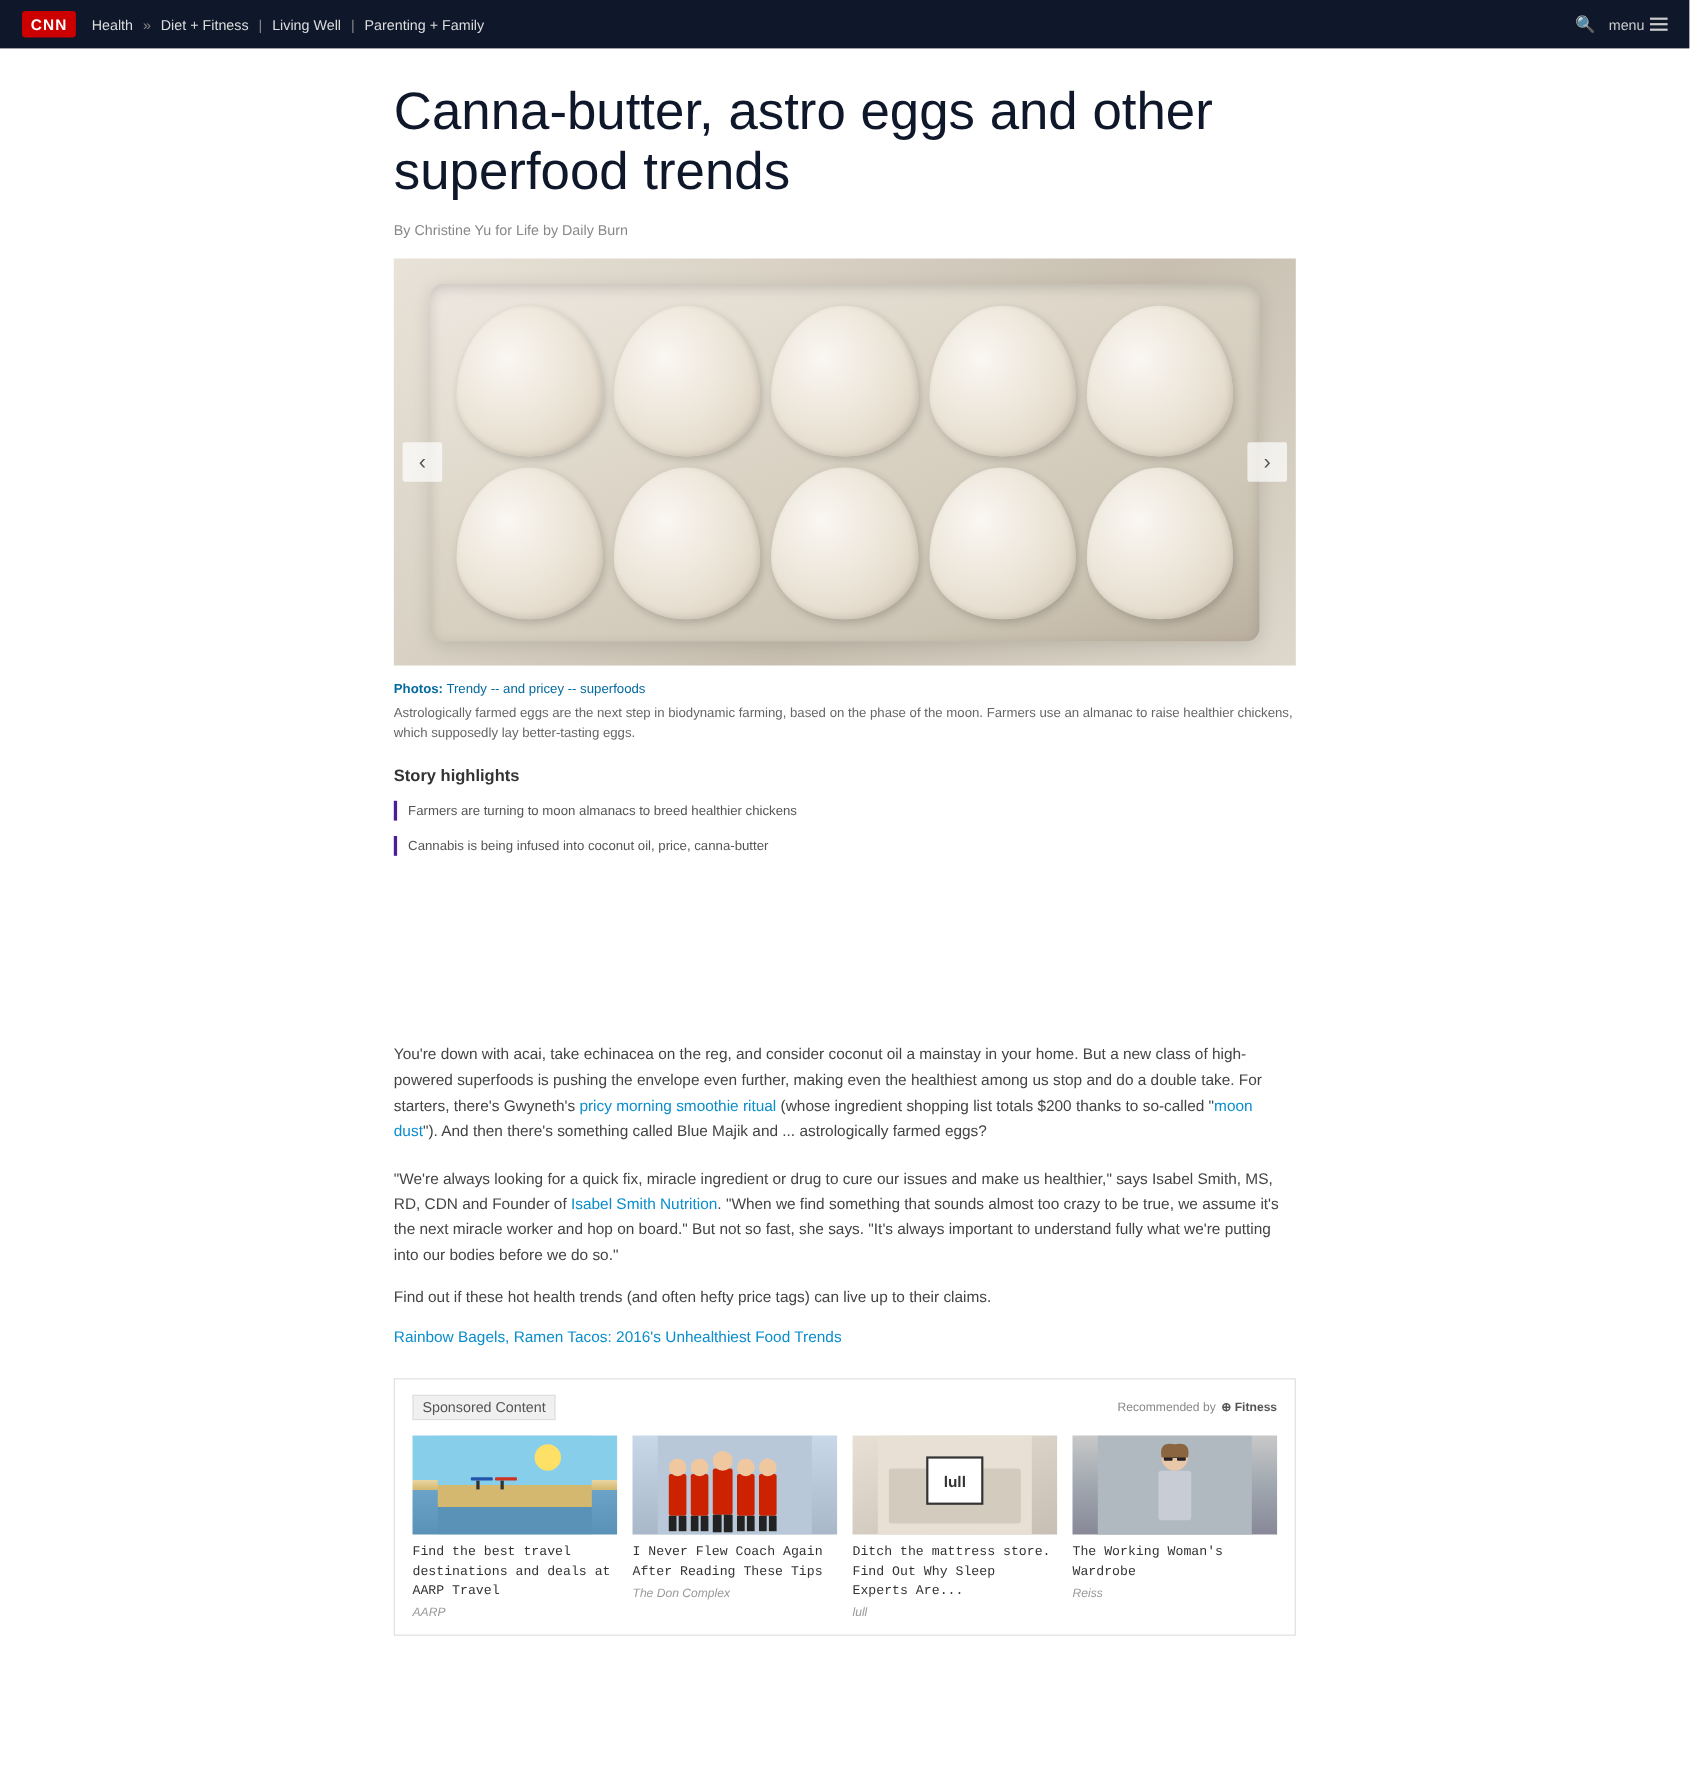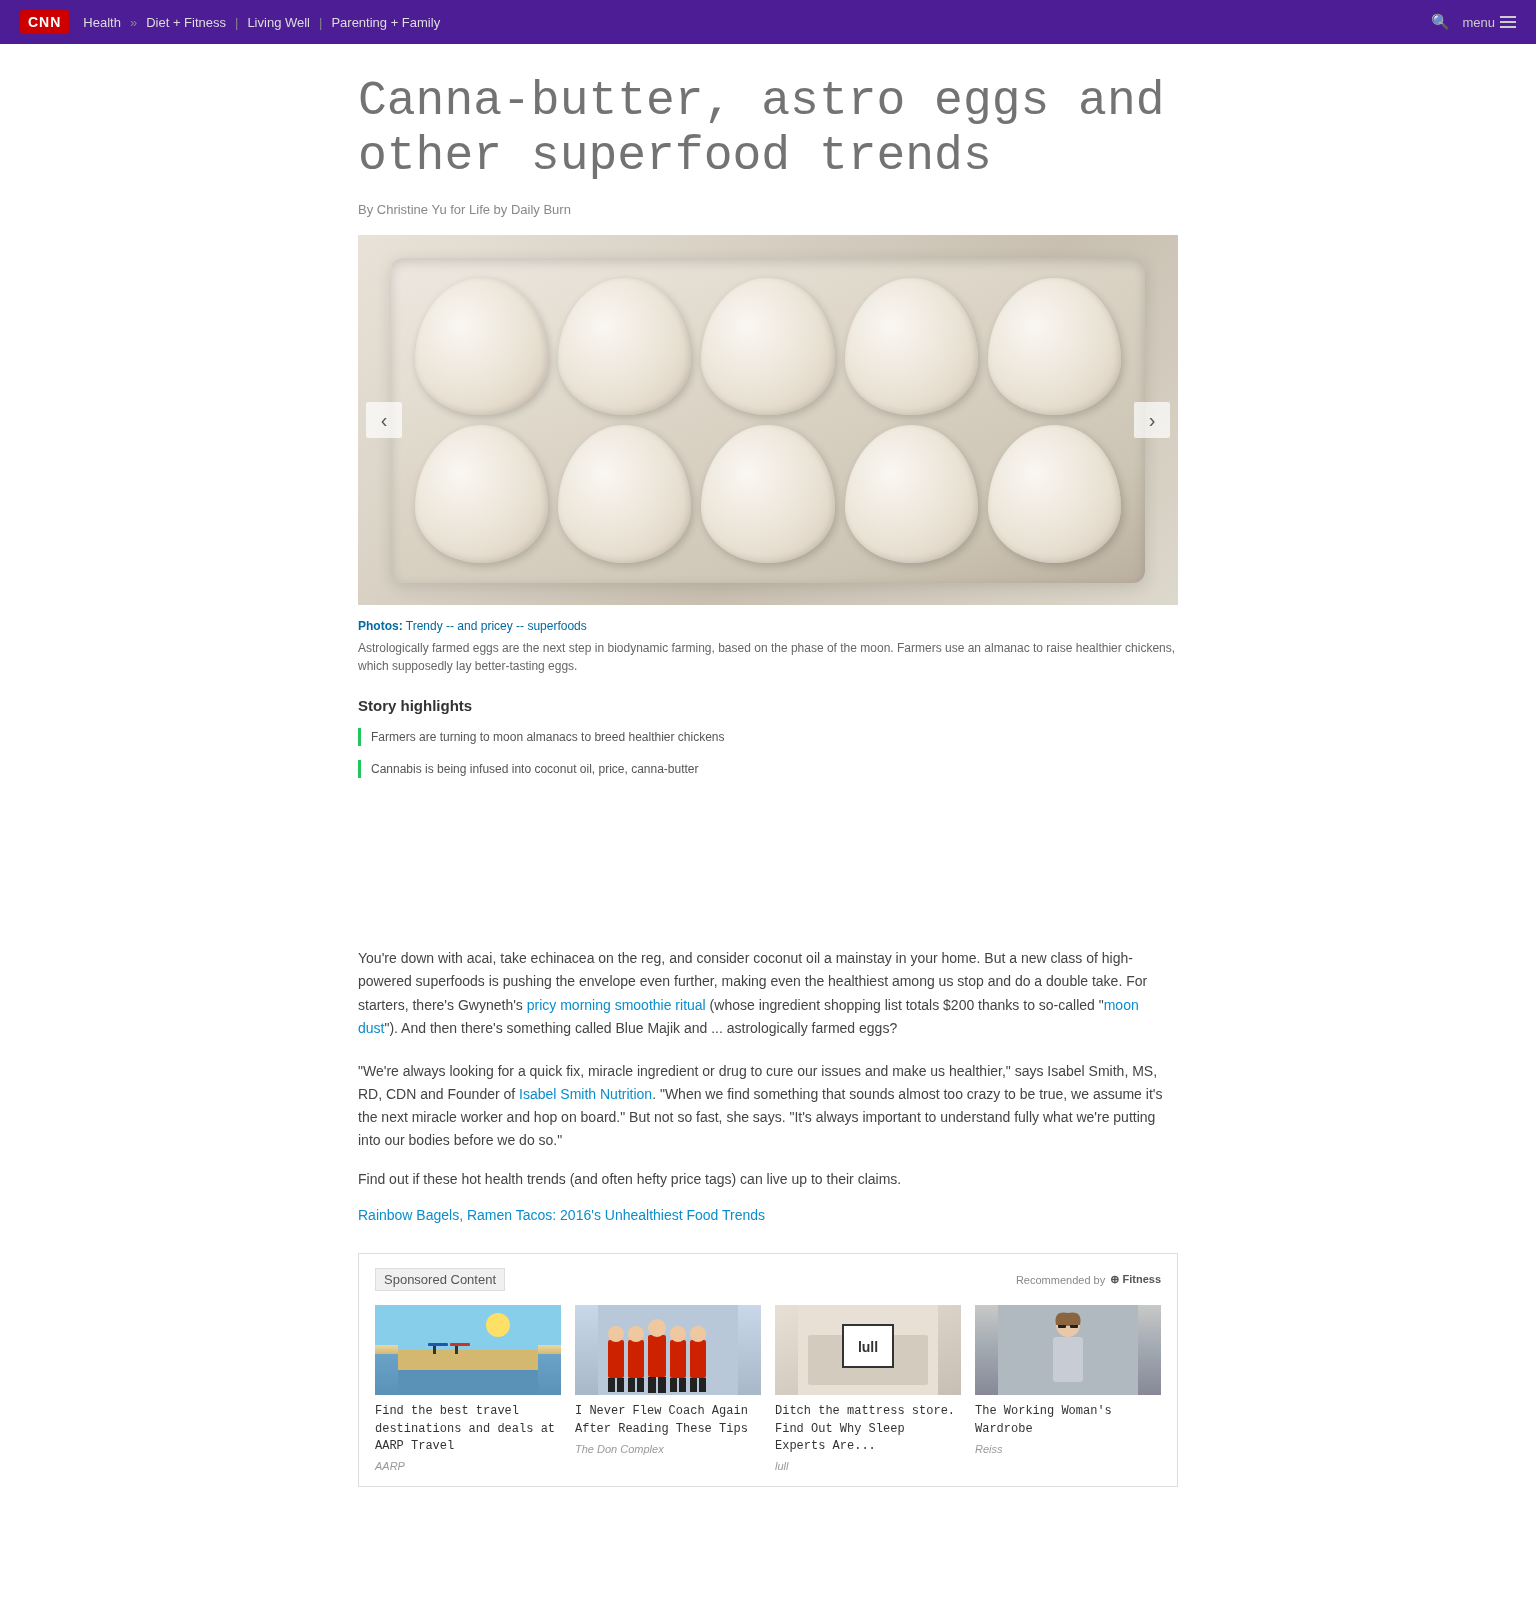--- a/index.html
+++ b/index.html
@@ -1,20 +1,20 @@
 <!DOCTYPE html>
 <html><head>
   <meta charset="utf-8">
   <style>
     * { margin: 0; padding: 0; box-sizing: border-box; }
     body { font-family: Georgia, 'Times New Roman', serif; background: #fff; color: #333; width: 1536px; }
 
     
     .nav-bar {
-      background: #4c1d95;
+      background: #0f172a;
       display: flex;
       align-items: center;
       padding: 0 20px;
       height: 44px;
     }
     .cnn-logo {
       background: #cc0000;
       color: #fff;
       font-weight: bold;
       font-size: 14px;
@@ -75,24 +75,24 @@
     }
 
     
     .main-content {
       max-width: 860px;
       margin: 0 auto;
       padding: 30px 20px 20px;
     }
 
     .article-title {
-      font-family: Liberation Mono, monospace;
+      font-family: Liberation Sans, sans-serif;
       font-size: 48px;
       font-weight: 300;
-      color: #737373;
+      color: #0f172a;
       line-height: 1.15;
       margin-bottom: 18px;
     }
 
     .byline {
       font-family: Arial, sans-serif;
       font-size: 13px;
       color: #888;
       margin-bottom: 18px;
     }
@@ -182,21 +182,21 @@
       color: #333;
       margin-bottom: 14px;
     }
     .highlight-item {
       font-family: Arial, sans-serif;
       font-size: 12px;
       color: #555;
       line-height: 1.5;
       margin-bottom: 14px;
       padding-left: 10px;
-      border-left: 3px solid #22c55e;
+      border-left: 3px solid #4c1d95;
     }
     .article-body {
       flex: 1;
       font-family: Arial, sans-serif;
       font-size: 14px;
       color: #444;
       line-height: 1.65;
     }
     .article-body a {
       color: #0a8dcc;

